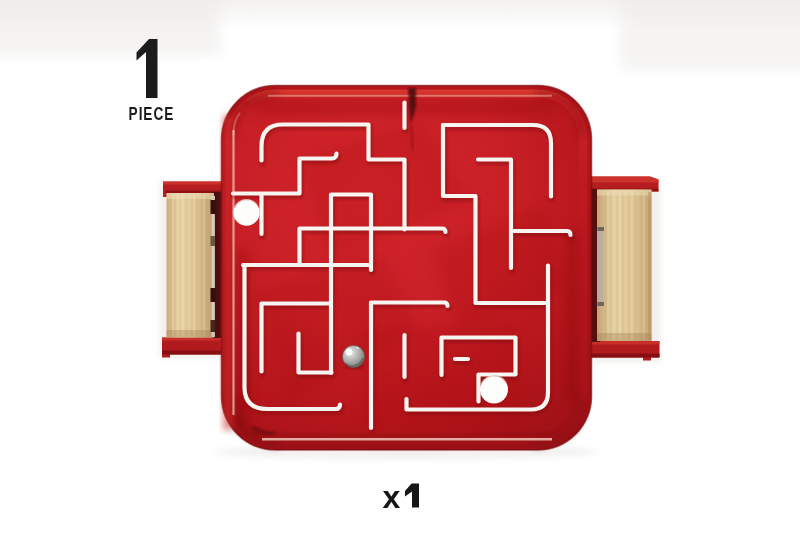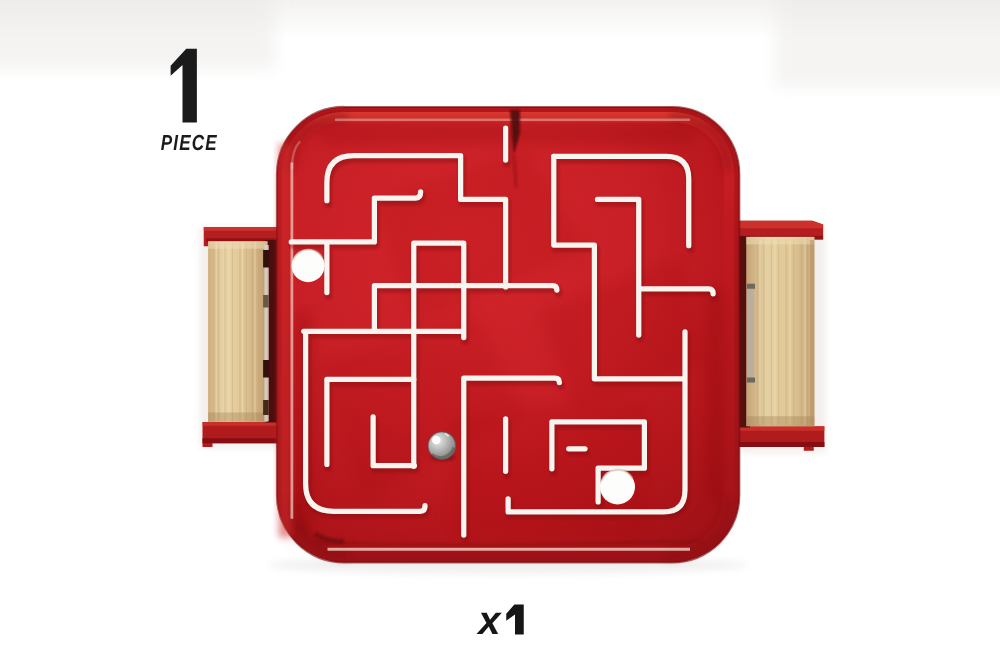--- a/index.html
+++ b/index.html
@@ -1,16 +1,16 @@
 <!DOCTYPE html>
 <html><head>
 <meta charset="utf-8">
 <style>
 html,body{margin:0;padding:0;background:#fff;}
-.page{position:relative;width:800px;height:533px;overflow:hidden;font-family:"Liberation Sans",sans-serif;font-style:italic;}
+.page{position:relative;width:800px;height:533px;overflow:hidden;font-family:"Liberation Sans",sans-serif;}
 </style>
 </head>
 <body>
 <div class="page">
 <svg width="800" height="533" viewBox="0 0 800 533">
 <defs>
 <linearGradient id="bgTop" x1="0" y1="0" x2="0" y2="1">
  <stop offset="0" stop-color="#efedeb"></stop>
  <stop offset="1" stop-color="#ffffff"></stop>
 </linearGradient>

